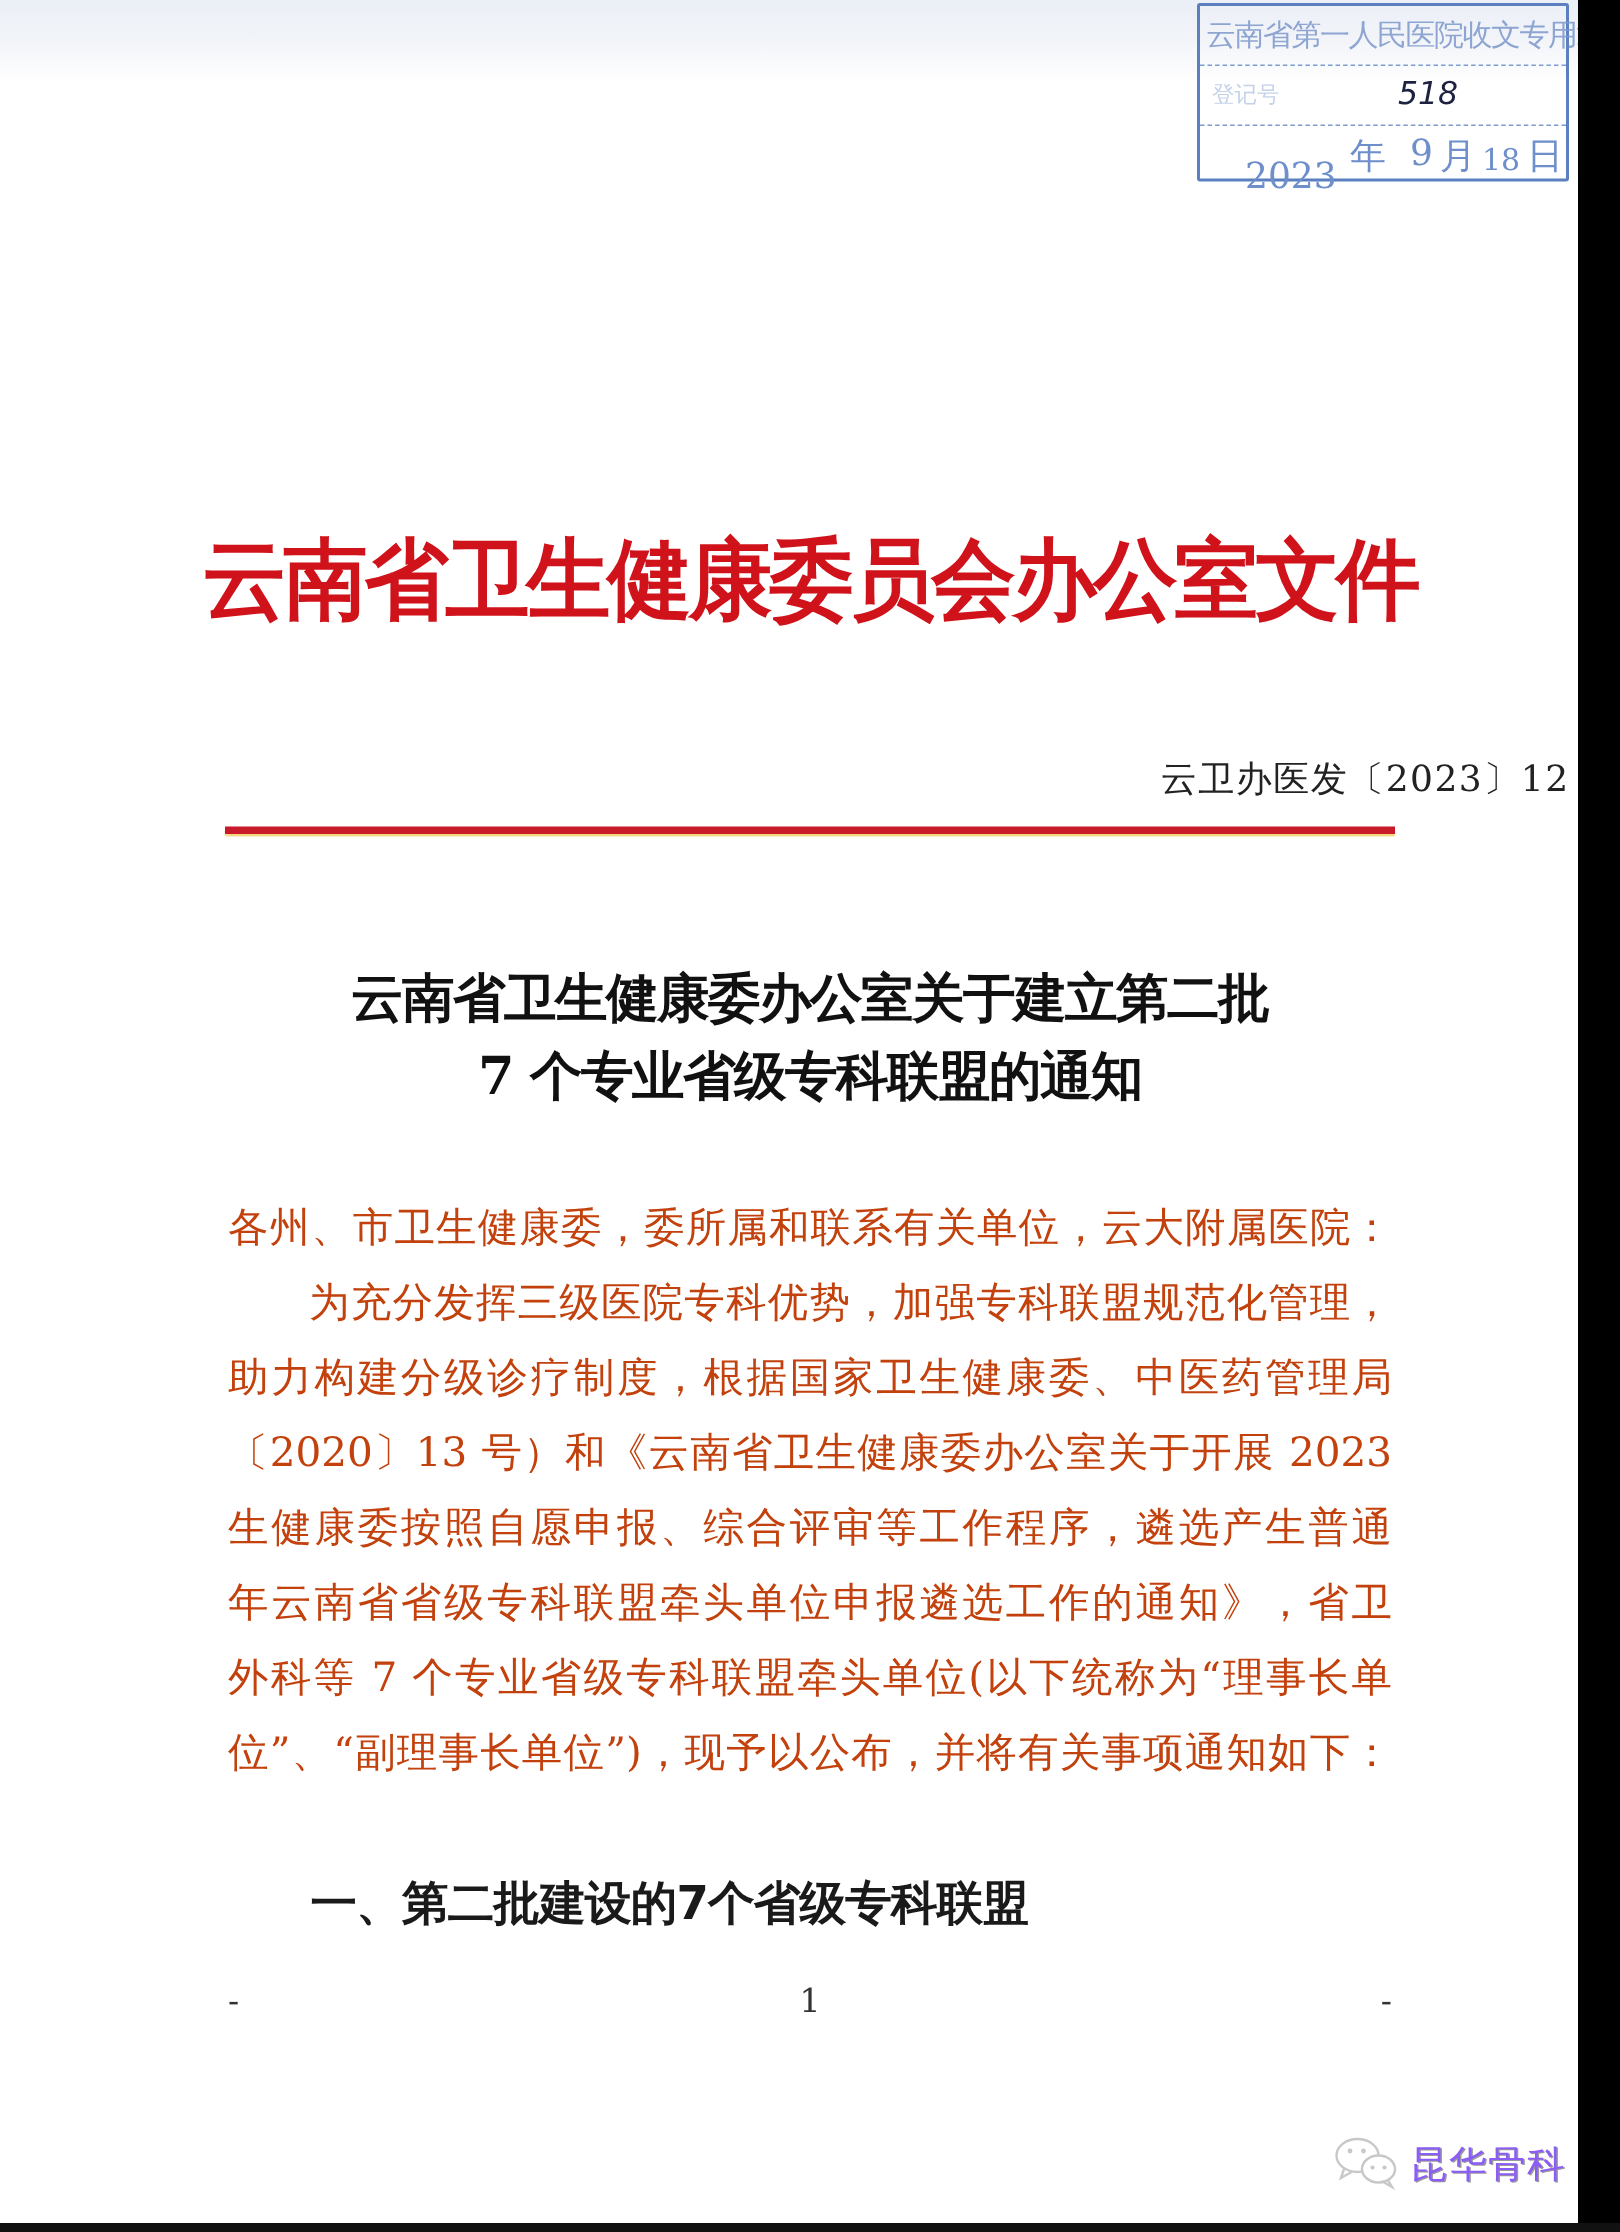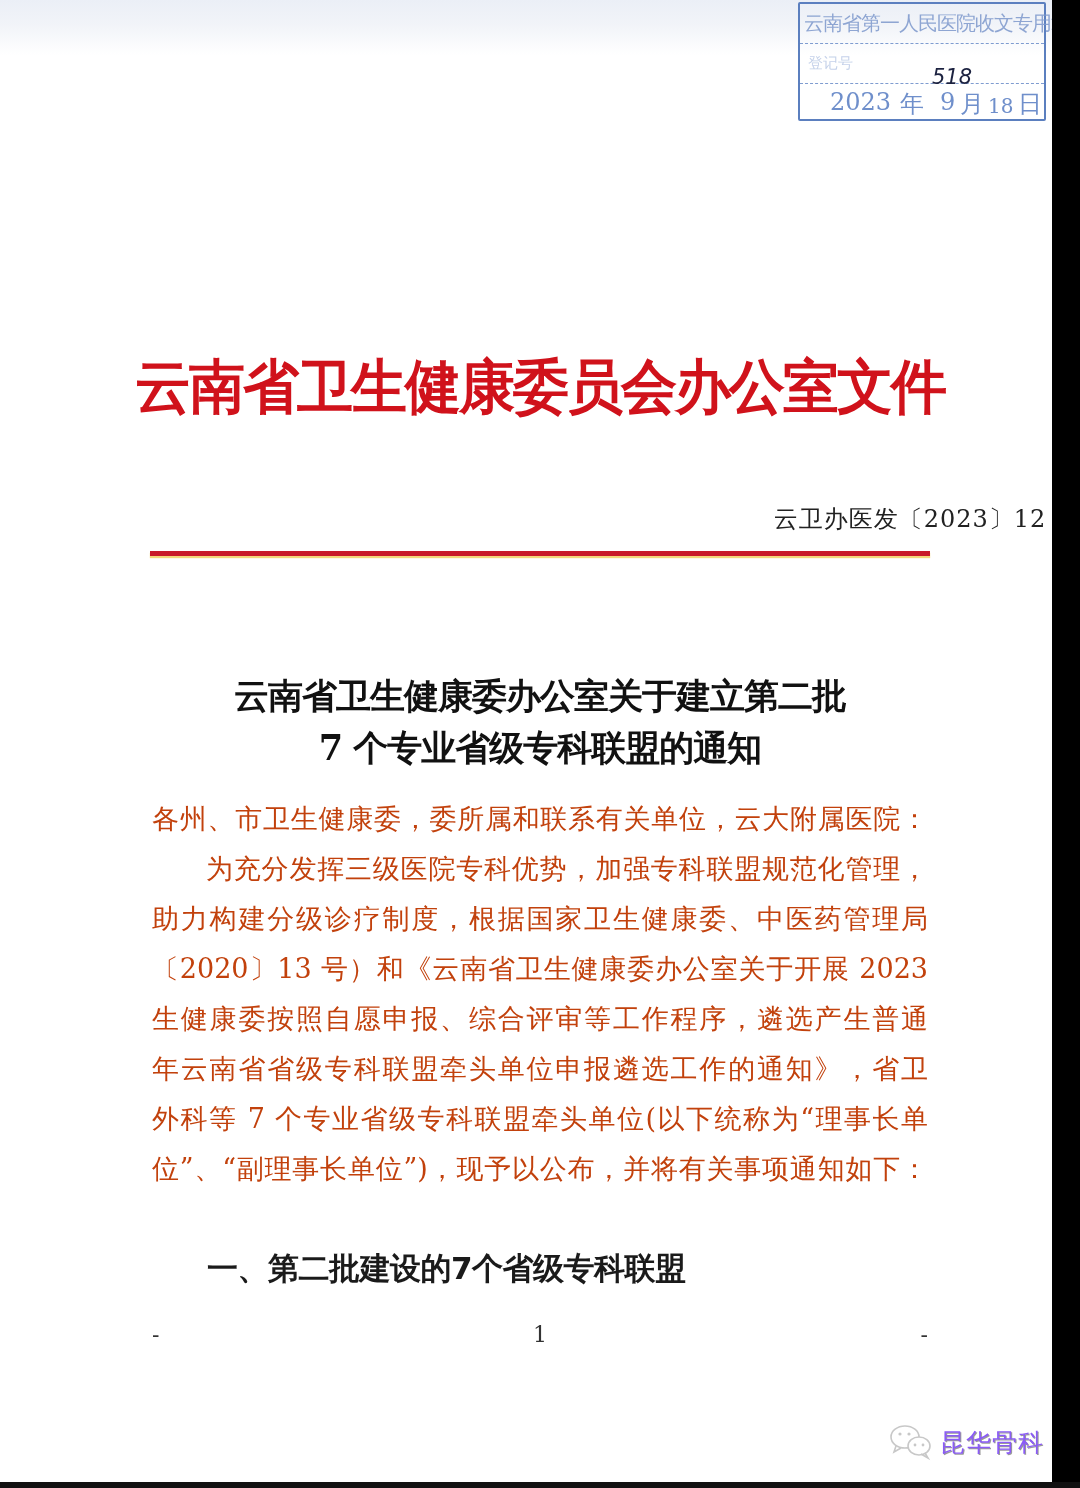--- a/index.html
+++ b/index.html
@@ -76,21 +76,20 @@
       opacity: 0.8;
     }
     .stamp-number {
       position: absolute;
       left: 132px;
       top: 6px;
       font-family: "DejaVu Sans", sans-serif;
       font-style: italic;
       font-size: 21px;
       color: #1c2240;
-      margin-top: 15px;
     }
     .stamp-date {
       position: absolute;
       top: 4px;
       font-size: 24px;
       white-space: nowrap;
     }
 
     
     .letterhead {
@@ -123,21 +122,21 @@
       top: 551px;
       width: 780px;
       height: 5px;
       background: #c81a2a;
       box-shadow: 0 2px 1px #f3d77a;
     }
 
     .doc-title {
       position: absolute;
       left: 0;
-      top: 670px;
+      top: 640px;
       width: 1080px;
       text-align: center;
       font-family: "DejaVu Serif", serif;
       font-weight: bold;
       font-size: 35px;
       line-height: 52px;
       color: #111111;
       letter-spacing: -1px;
     }
 
@@ -213,21 +212,21 @@
 
   <div class="stamp">
     <div class="stamp-row r1">
       <span class="stamp-title">云南省第一人民医院收文专用章</span>
     </div>
     <div class="stamp-row r2">
       <span class="stamp-label">登记号</span>
       <span class="stamp-number">518</span>
     </div>
     <div class="stamp-row r3">
-      <span class="stamp-date hand" style="left:30px;">2023</span>
+      <span class="stamp-date hand" style="left:30px;margin-top:15px;">2023</span>
       <span class="stamp-date printed" style="left:100px;">年</span>
       <span class="stamp-date hand" style="left:140px;">9</span>
       <span class="stamp-date printed" style="left:160px;">月</span>
       <span class="stamp-date hand" style="left:188px; top:10px; font-size:20px;">18</span>
       <span class="stamp-date printed" style="left:218px;">日</span>
     </div>
   </div>
 
   <div class="letterhead">云南省卫生健康委员会办公室文件</div>
   <div class="doc-number">云卫办医发〔2023〕12 号</div>

